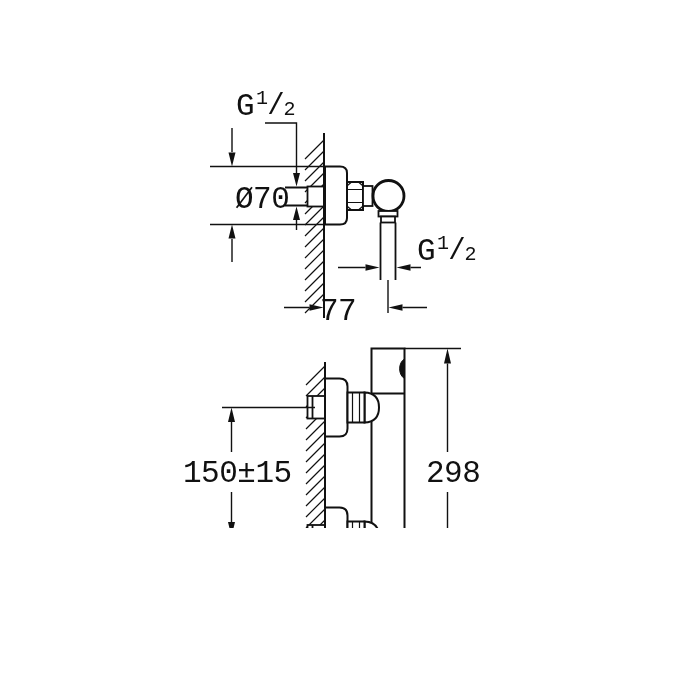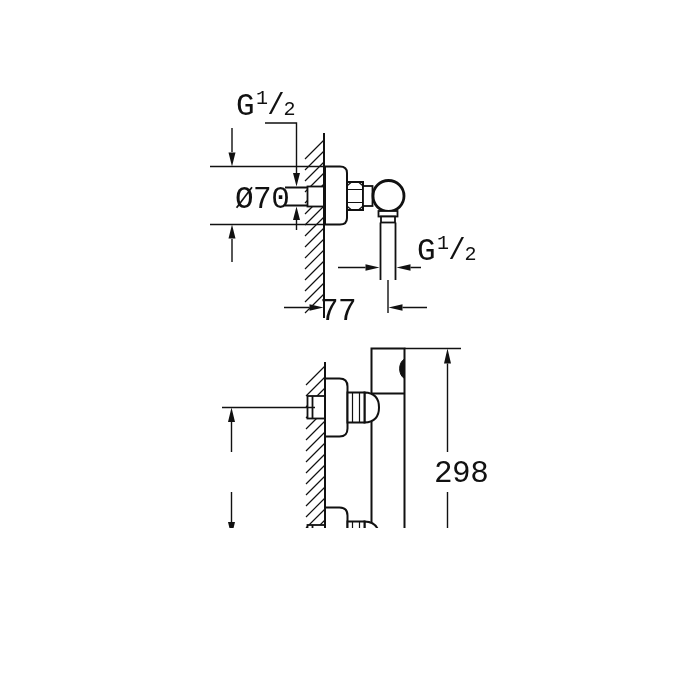--- a/index.html
+++ b/index.html
@@ -147,16 +147,17 @@
   </div>
 
   <div class="dim-label" style="left:203px;top:184px;margin-left:32px;">Ø70</div>
 
   <div class="dim-label" style="left:417px;top:236px;">
     <span>G</span><span class="num">1</span><span class="sl">/</span><span class="den">2</span>
   </div>
 
   <div class="dim-label" style="left:320px;top:296px;">77</div>
 
+  <div class="dim-label" style="left:183px;top:458px;">150±15</div>
 
-  <div class="dim-label" style="left:426px;top:458px;margin-left:8px;">298</div>
+  <div class="dim-label" style="left:426px;top:458px;">298</div>
 
 </div>
 
 </body></html>

